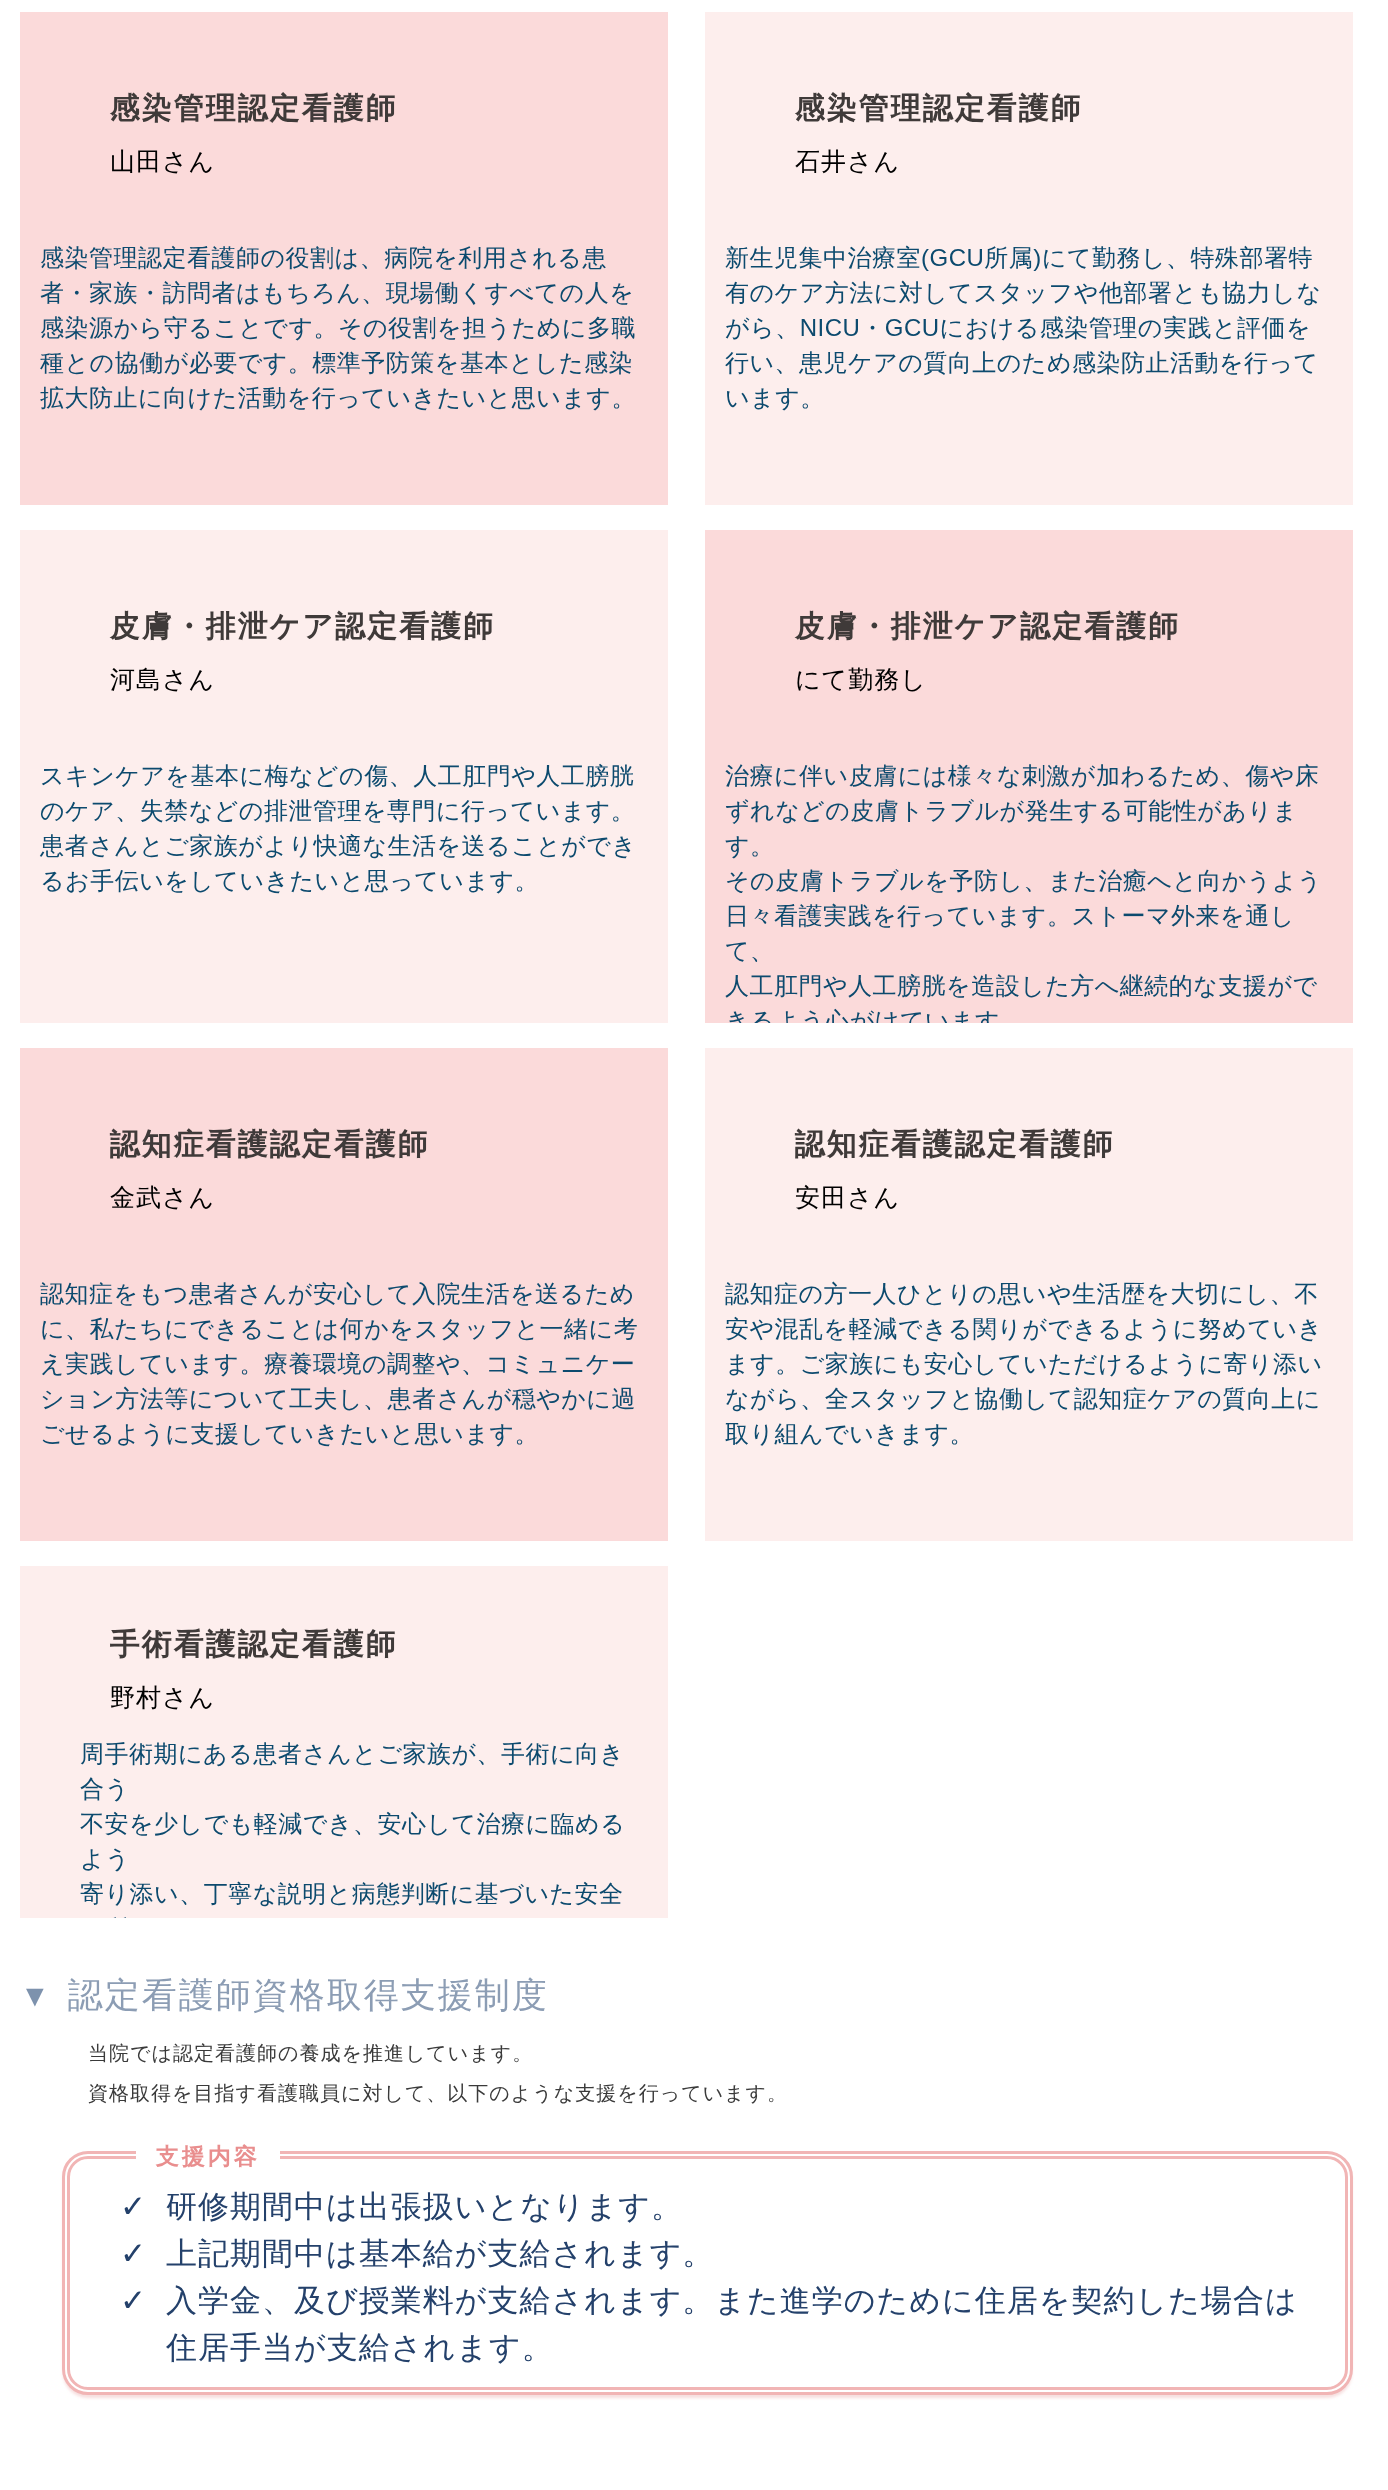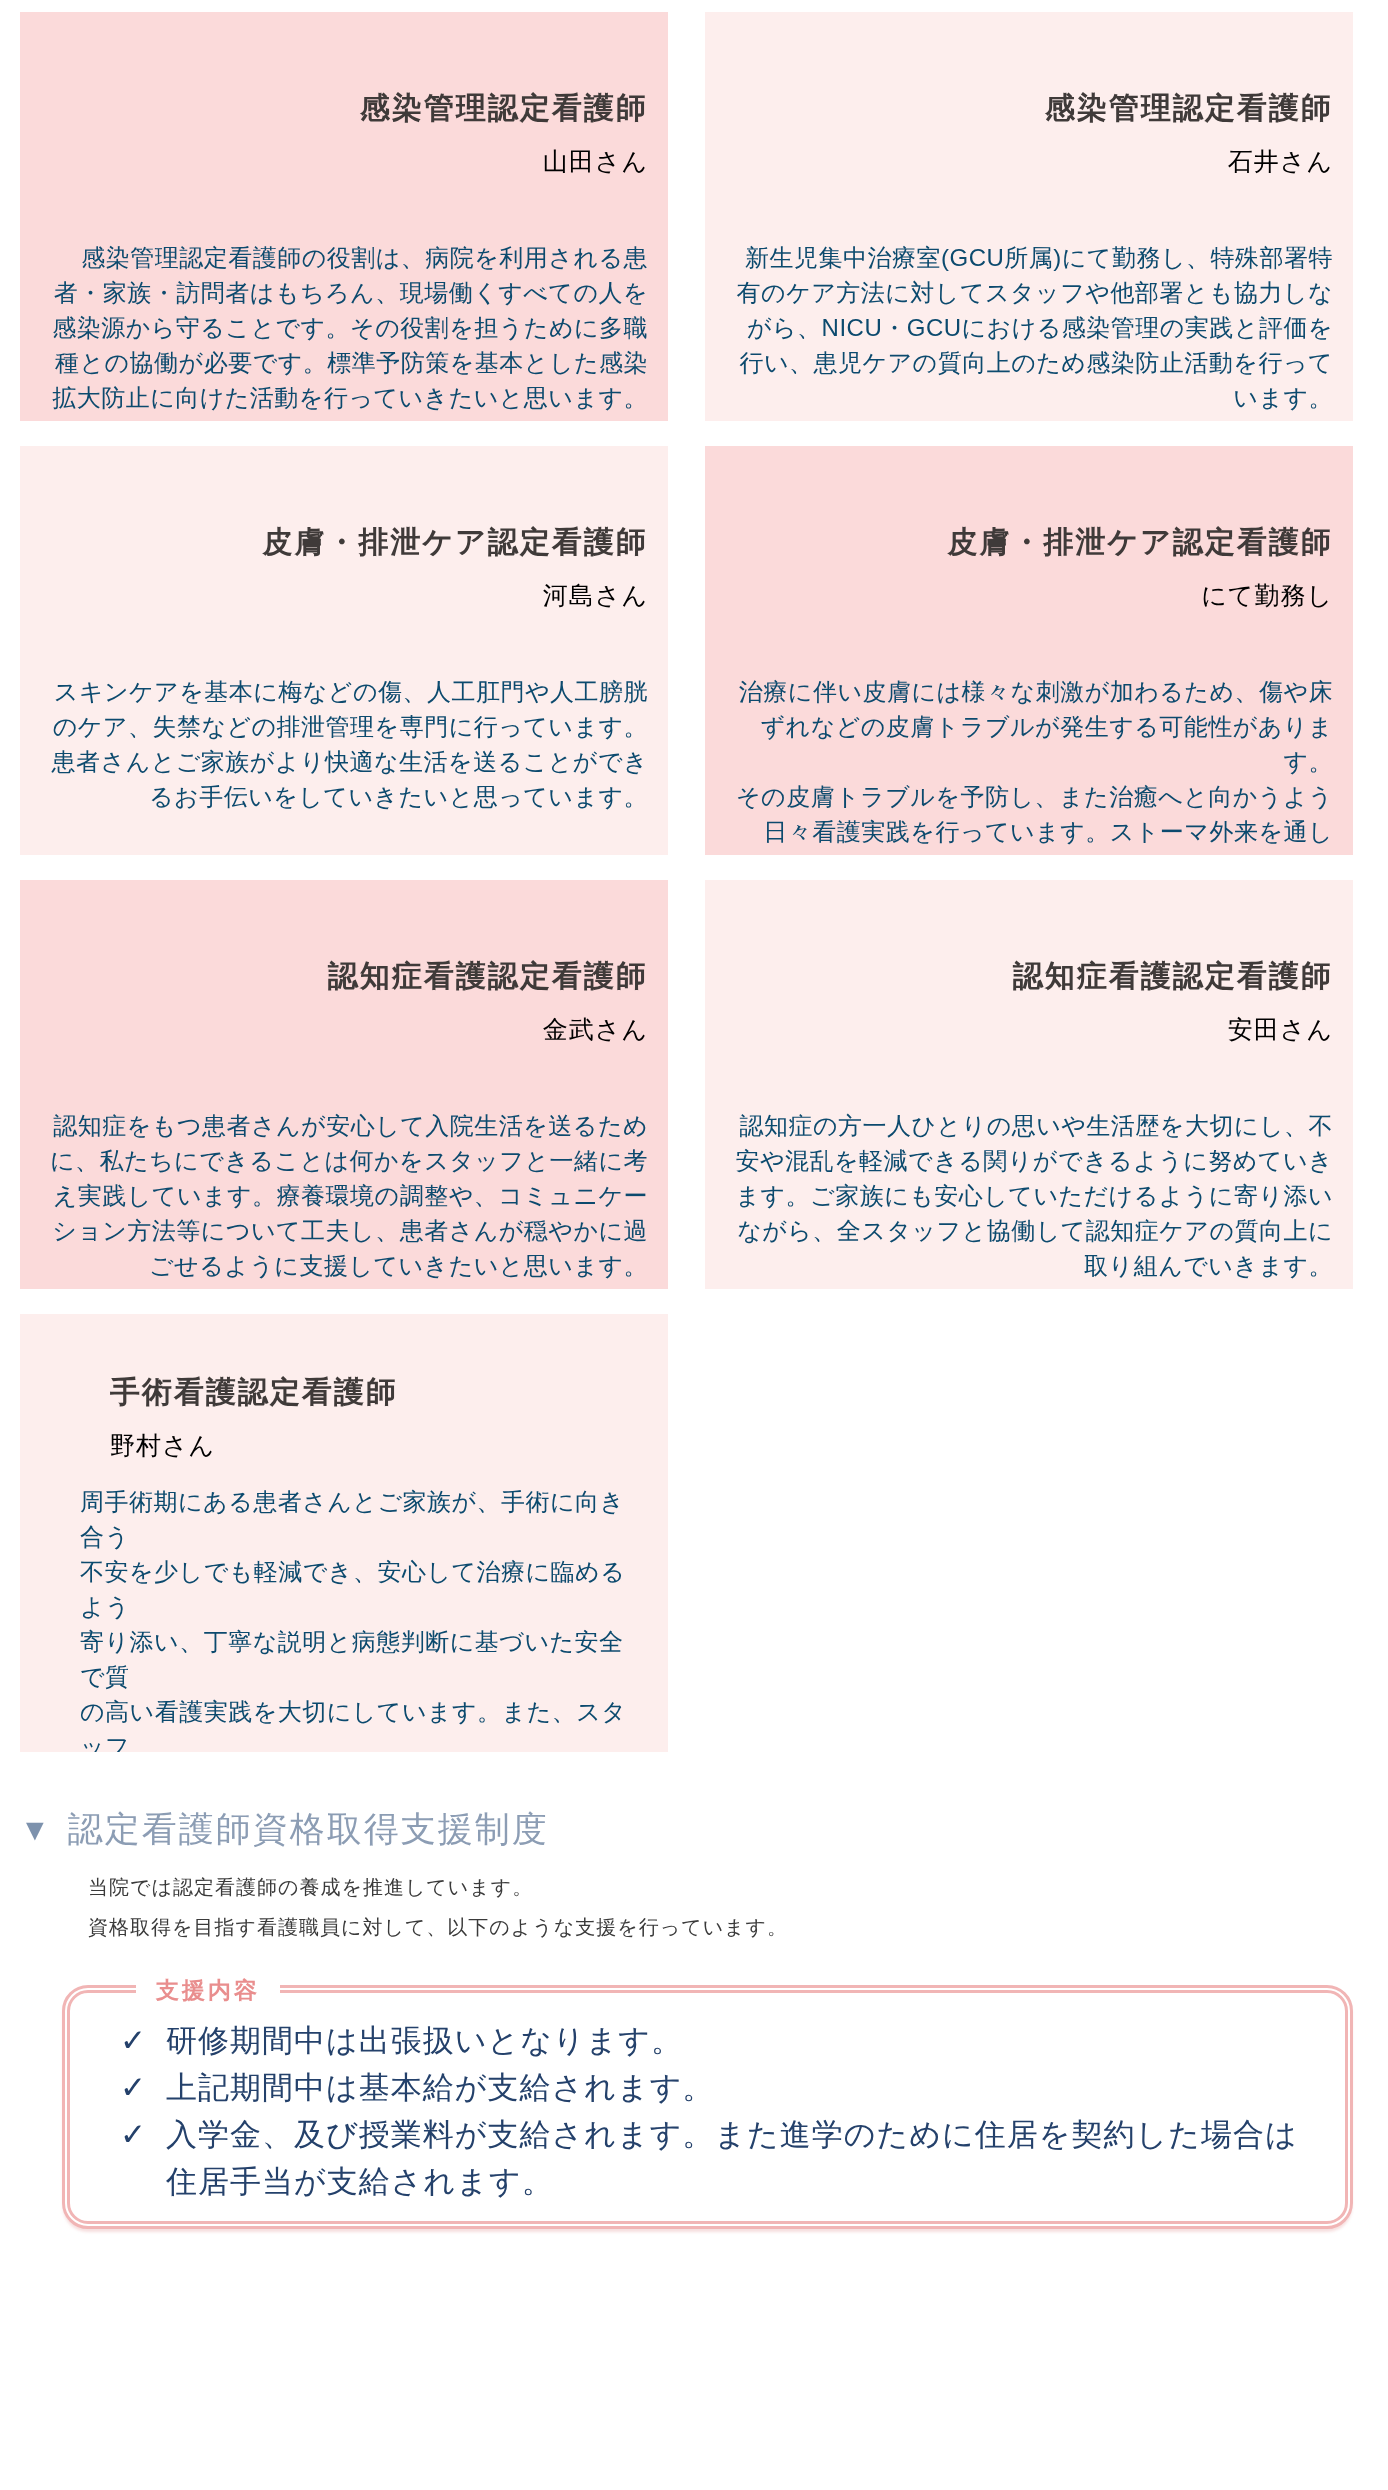--- a/index.html
+++ b/index.html
@@ -17,22 +17,22 @@
     display:grid;
     grid-template-columns:648px 648px;
     column-gap:37px;
     row-gap:25px;
   }
   .card{
     box-sizing:border-box;
     padding:0 20px;
     overflow:hidden;
   }
-  .card.h1{height:409px;text-align:right;}
-  .card.h2{height:438px;}
+  .card.h1{height:493px;}
+  .card.h2{height:352px;}
   .card.dark{background:#fbdada;}
   .card.light{background:#fdeeed;}
   .card-title{
     margin:76px 0 0 70px;
     font-size:30px;
     font-weight:bold;
     letter-spacing:2px;
     color:#3f3a39;
   }
   .card-name{

